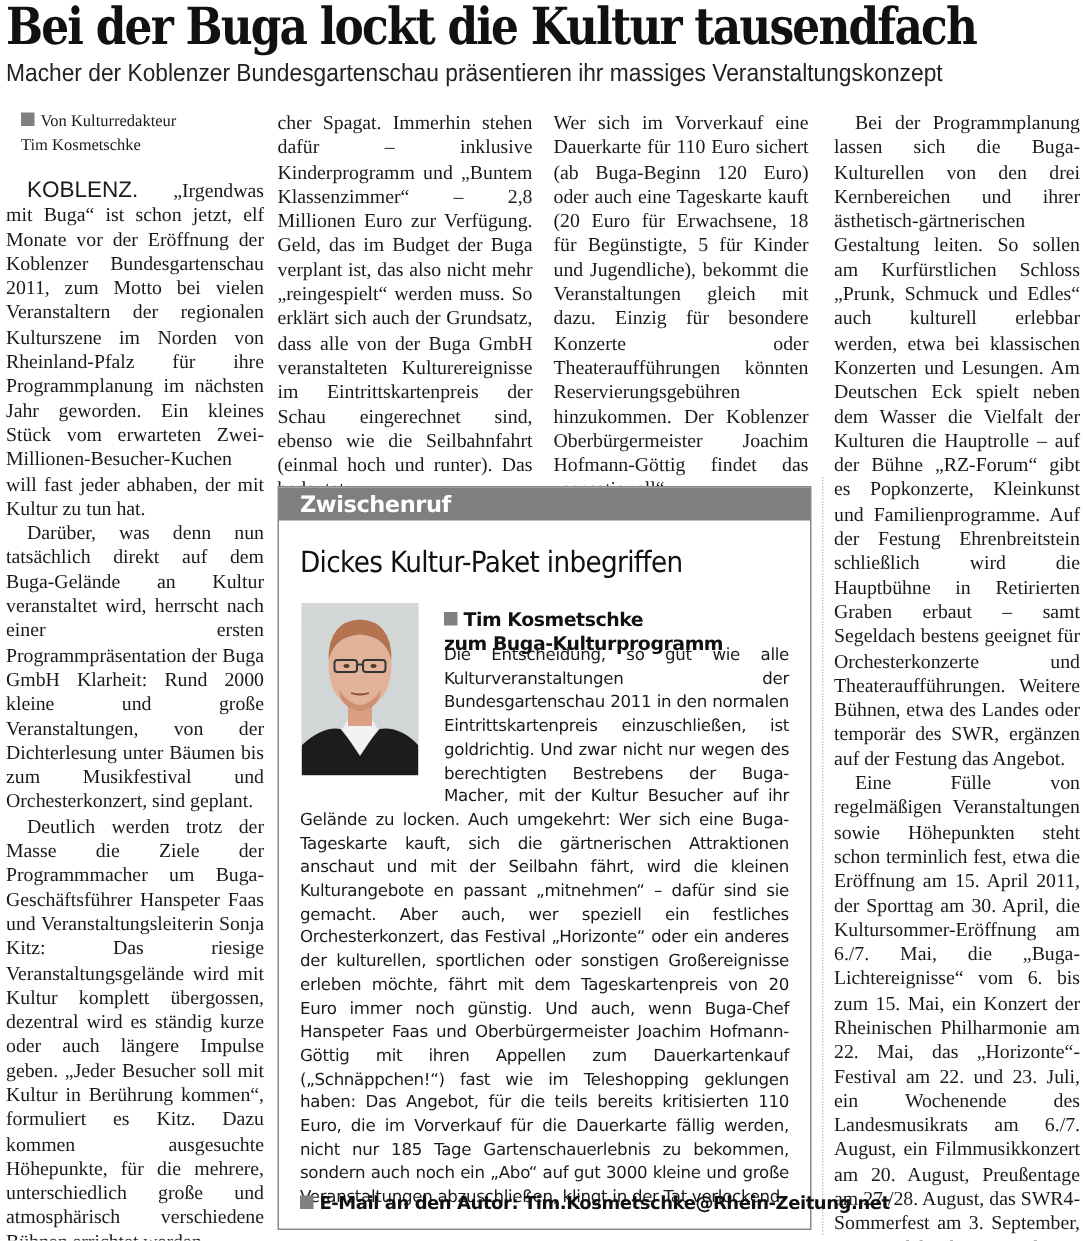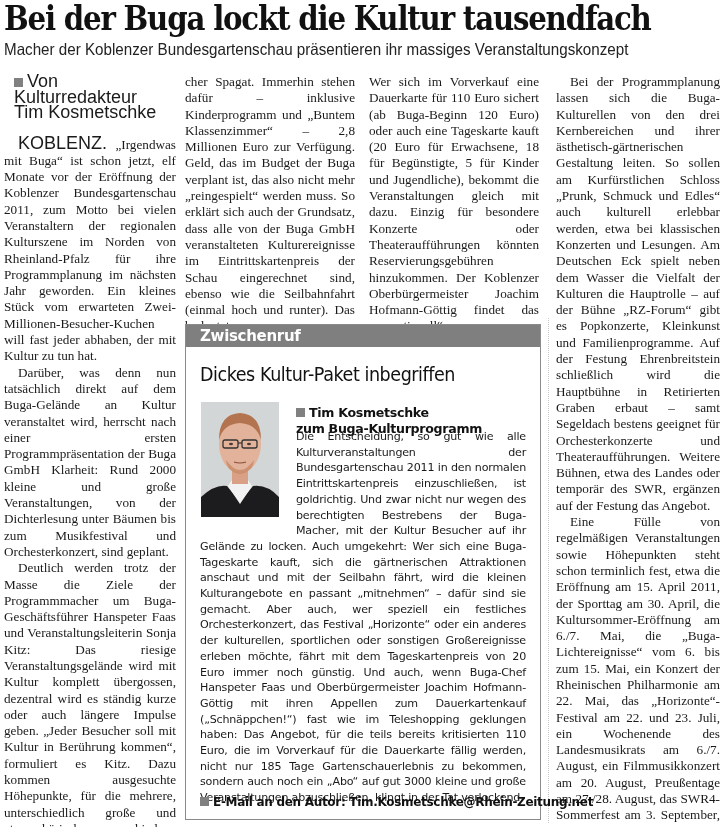--- a/index.html
+++ b/index.html
@@ -6,23 +6,23 @@
   body { width:724px; height:827px; position:relative; overflow:hidden; color:#1a1a1a; }
   .headline { position:absolute; left:4px; top:-2px; font-family:"DejaVu Serif", serif; font-weight:bold; font-size:34px; letter-spacing:-1.4px; color:#111; white-space:nowrap; transform:scaleX(0.86); transform-origin:left top; }
   .subhead { position:absolute; left:4px; top:40px; font-family:"Liberation Sans", sans-serif; font-size:16.5px; color:#222; white-space:nowrap; transform:scaleX(0.92); transform-origin:left top; }
   .col { position:absolute; font-family:"Liberation Serif", serif; font-size:13.2px; line-height:16.3px; text-align:justify; color:#1a1a1a; hyphens:manual; }
   .col p { margin:0; text-indent:14px; }
   .col p.noind { text-indent:0; }
   .col1 { left:4px; top:74px; width:172px; }
   .col2 { left:185px; top:74px; width:170px; }
   .col3 { left:369px; top:74px; width:170px; }
   .col4 { left:556px; top:74px; width:164px; }
-  .byline { font-family:Liberation Sans, sans-serif; font-size:18px; line-height:15.5px; text-align:left; margin-bottom:14px; padding-left:10px; }
+  .byline { font-family:Liberation Serif, serif; font-size:11px; line-height:15.5px; text-align:left; margin-bottom:14px; padding-left:10px; }
   .sq { display:inline-block; width:9px; height:9px; background:#808080; margin-right:4px; vertical-align:0px; }
-  .dateline { font-family:"Liberation Sans", sans-serif; font-size:18px; }
+  .dateline { font-family:"Liberation Sans", sans-serif; font-size:15px; }
   .rule { position:absolute; left:548px; top:318px; width:0; height:505px; border-left:1px dotted #c8c8c8; }
   .box { position:absolute; left:185px; top:324px; width:356px; height:496px; border:1px solid #8a8a8a; box-sizing:border-box; background:#fff; }
   .box-head { height:22px; background:#7f7f7f; color:#fff; font-family:"DejaVu Sans", sans-serif; font-weight:bold; font-size:15px; line-height:22px; padding-left:14px; letter-spacing:-0.3px; }
   .box-title { position:absolute; left:14px; top:38px; font-family:"DejaVu Sans", sans-serif; font-size:19.5px; color:#111; white-space:nowrap; letter-spacing:-0.5px; transform:scaleX(0.9); transform-origin:left top; }
   .photo { position:absolute; left:15px; top:77px; width:78px; height:115px; background:linear-gradient(#d9dbdb,#cfd2d2); overflow:hidden; }
   .box-author { position:absolute; left:110px; top:80px; font-family:"DejaVu Sans", sans-serif; font-weight:bold; font-size:12.6px; line-height:15.5px; letter-spacing:-0.3px; color:#111; }
   .box-body { position:absolute; left:14px; top:104px; width:326px; font-family:"DejaVu Sans", sans-serif; font-size:11.1px; line-height:15.7px; text-align:justify; color:#1a1a1a; letter-spacing:-0.2px; }
   .float-spacer { float:left; width:96px; height:108px; }
   .box-mail { position:absolute; left:14px; top:470px; font-family:"DejaVu Sans", sans-serif; font-weight:bold; font-size:12px; color:#111; white-space:nowrap; letter-spacing:-0.3px; }
 </style>

